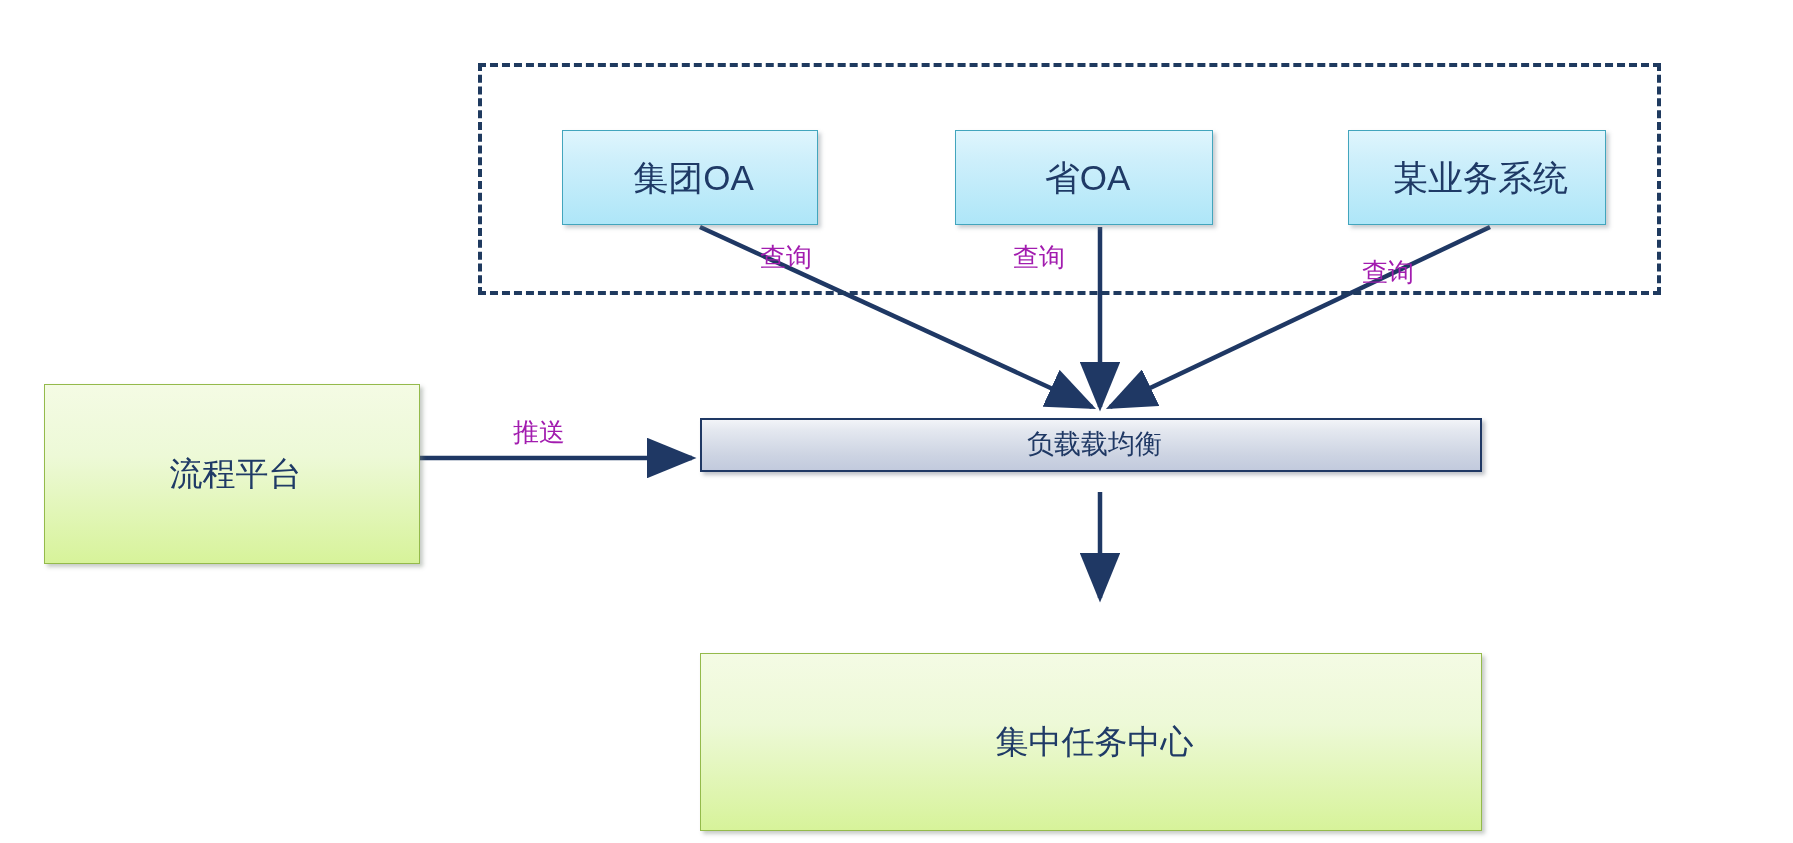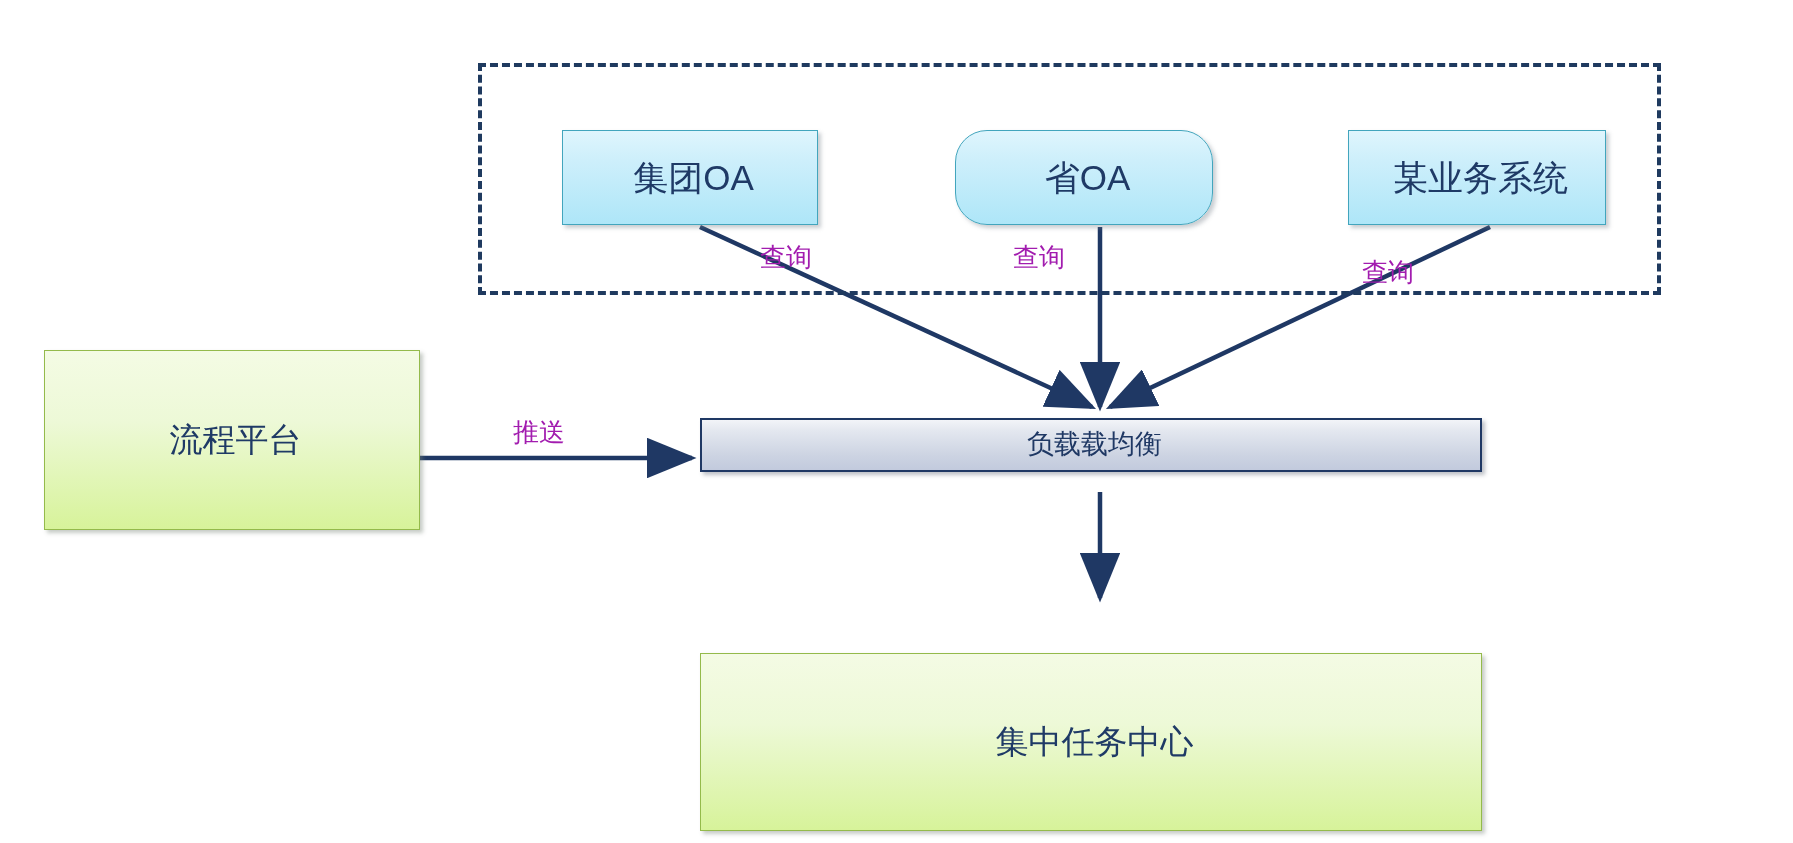--- a/index.html
+++ b/index.html
@@ -108,29 +108,29 @@
 
     <line x1="420" y1="458" x2="692" y2="458" stroke="#1f3864" stroke-width="4.5" marker-end="url(#arrowhead)"></line>
 
     <line x1="1100" y1="492" x2="1100" y2="598" stroke="#1f3864" stroke-width="4.5" marker-end="url(#arrowhead)"></line>
   </svg>
 
   <div class="node node-blue" style="left:562px; top:130px; width:256px; height:95px;">
     <span>集团OA</span>
   </div>
 
-  <div class="node node-blue" style="left:955px; top:130px; width:258px; height:95px;border-radius:32px;">
+  <div class="node node-blue" style="left:955px; top:130px; width:258px; height:95px;">
     <span>省OA</span>
   </div>
 
   <div class="node node-blue" style="left:1348px; top:130px; width:258px; height:95px;">
     <span>某业务系统</span>
   </div>
 
-  <div class="node node-green" style="left:44px; top:350px; width:376px; height:180px;">
+  <div class="node node-green" style="left:44px; top:384px; width:376px; height:180px;">
     <span>流程平台</span>
   </div>
 
   <div class="node node-grey" style="left:700px; top:418px; width:782px; height:54px;">
     <span>负载载均衡</span>
   </div>
 
   <div class="node node-green" style="left:700px; top:605px; width:782px; height:178px;margin-top:48px;">
     <span>集中任务中心</span>
   </div>

